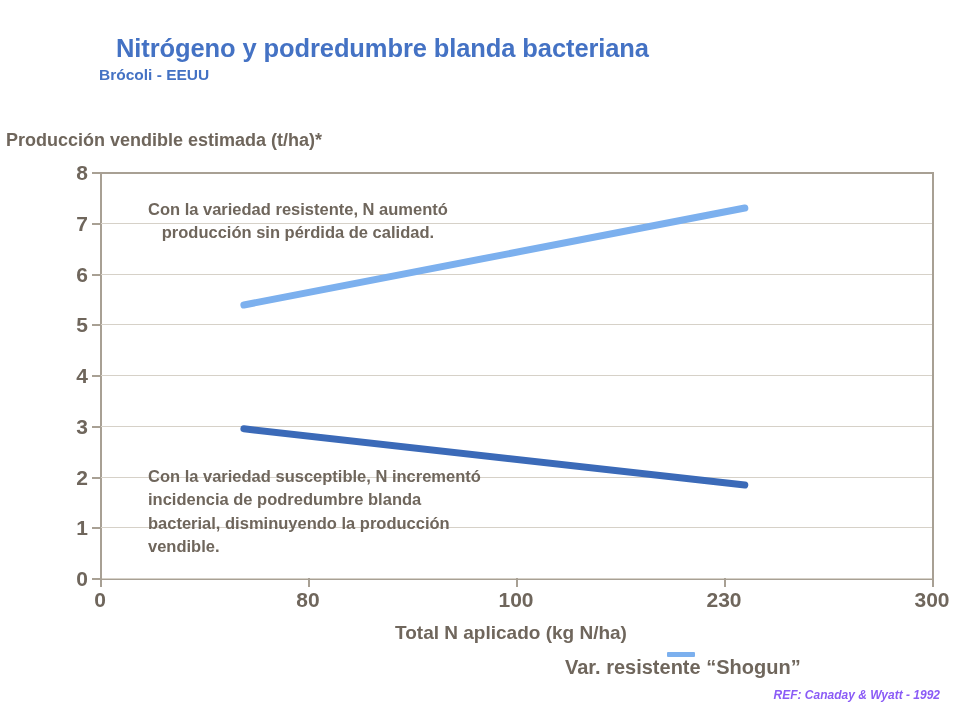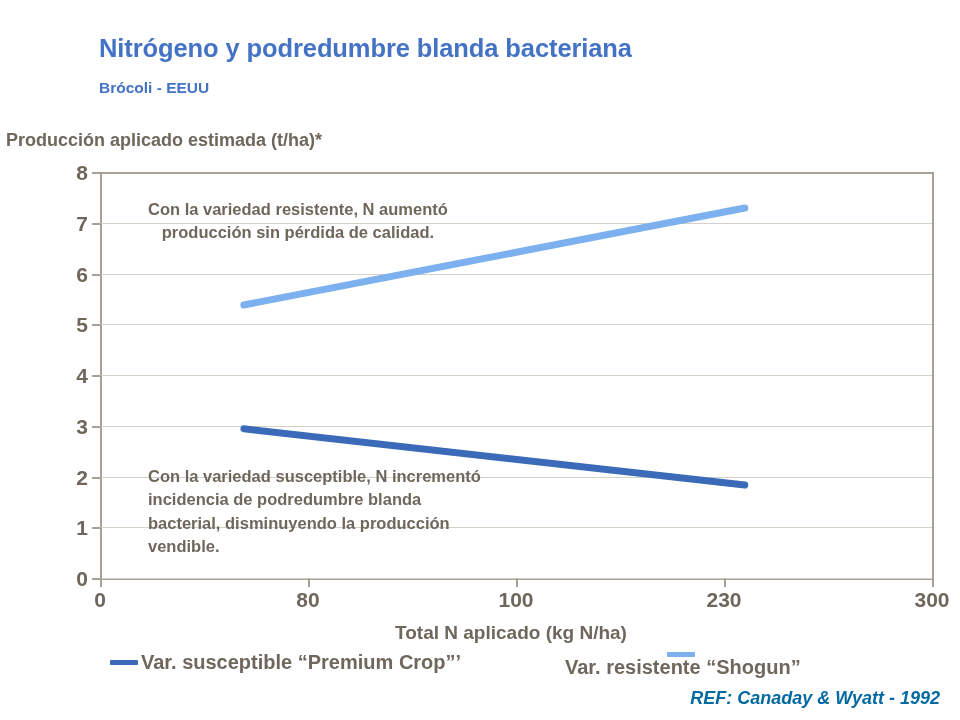--- a/index.html
+++ b/index.html
@@ -22,27 +22,28 @@
     top: 34px;
     width: 760px;
   }
   #chart-title {
     font-size: 25.5px;
     font-weight: bold;
     color: #4472C4;
     line-height: 1.12;
     letter-spacing: -0.1px;
     white-space: nowrap;
+    margin-left: 17px;
   }
   #chart-subtitle {
     font-size: 15.5px;
     font-weight: bold;
     color: #4472C4;
     line-height: 1.15;
-    margin-top: 16px;
+    margin-top: 3px;
     white-space: nowrap;
   }
 
   
   #y-axis-title {
     position: absolute;
     left: 6px;
     top: 130px;
     font-size: 18px;
     font-weight: bold;
@@ -200,35 +201,35 @@
     line-height: 1;
   }
 
   
   #reference {
     position: absolute;
     left: 0;
     top: 688px;
     width: 940px;
     text-align: right;
-    font-size: 18px;
+    font-size: 12px;
     font-weight: bold;
     font-style: italic;
-    color: #0369a1;
+    color: #8b5cf6;
   }
 </style>
 </head>
 <body>
 
 <div id="title-block">
   <div id="chart-title">Nitrógeno y podredumbre blanda bacteriana</div>
   <div id="chart-subtitle">Brócoli - EEUU</div>
 </div>
 
-<div id="y-axis-title">Producción aplicado estimada (t/ha)*</div>
+<div id="y-axis-title">Producción vendible estimada (t/ha)*</div>
 
 <div id="plot-area"></div>
 <div id="x-axis-line"></div>
 <div id="y-axis-line-right"></div>
 
 <div id="grid-layer">
     <div class="gridline" style="left: 100px; top: 578px;"></div>
     <div class="y-tick-mark" style="top: 578px;"></div>
     <div class="gridline" style="left: 100px; top: 527px;"></div>
     <div class="y-tick-mark" style="top: 527px;"></div>
@@ -278,23 +279,19 @@
 <div class="annotation" id="annotation-resistant">Con la variedad resistente, N aumentó
 producción sin pérdida de calidad.</div>
 <div class="annotation" id="annotation-susceptible">Con la variedad susceptible, N incrementó
 incidencia de podredumbre blanda
 bacterial, disminuyendo la producción
 vendible.</div>
 
 <div id="x-axis-title">Total N aplicado (kg N/ha)</div>
 
 <div id="legend">
-  <div class="legend-item" id="legend-item-susceptible">
-    <span class="legend-swatch" style="background: rgb(59, 106, 184);"></span>
-    <span class="legend-label">Var. susceptible “Premium Crop”’</span>
-  </div>
   <div class="legend-item" id="legend-item-resistant">
     <span class="legend-swatch" style="background: rgb(124, 176, 238);"></span>
     <span class="legend-label">Var. resistente “Shogun”</span>
   </div>
 </div>
 
 <div id="reference">REF: Canaday &amp; Wyatt - 1992</div>
 
 </body></html>

